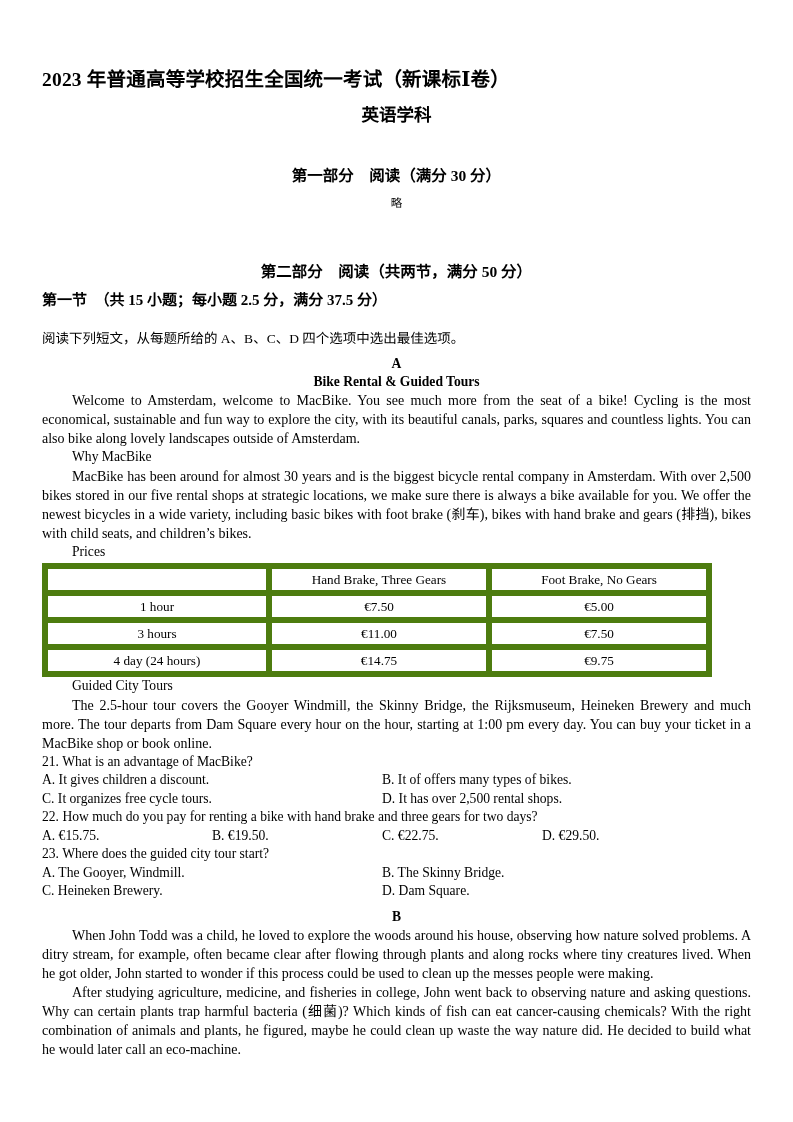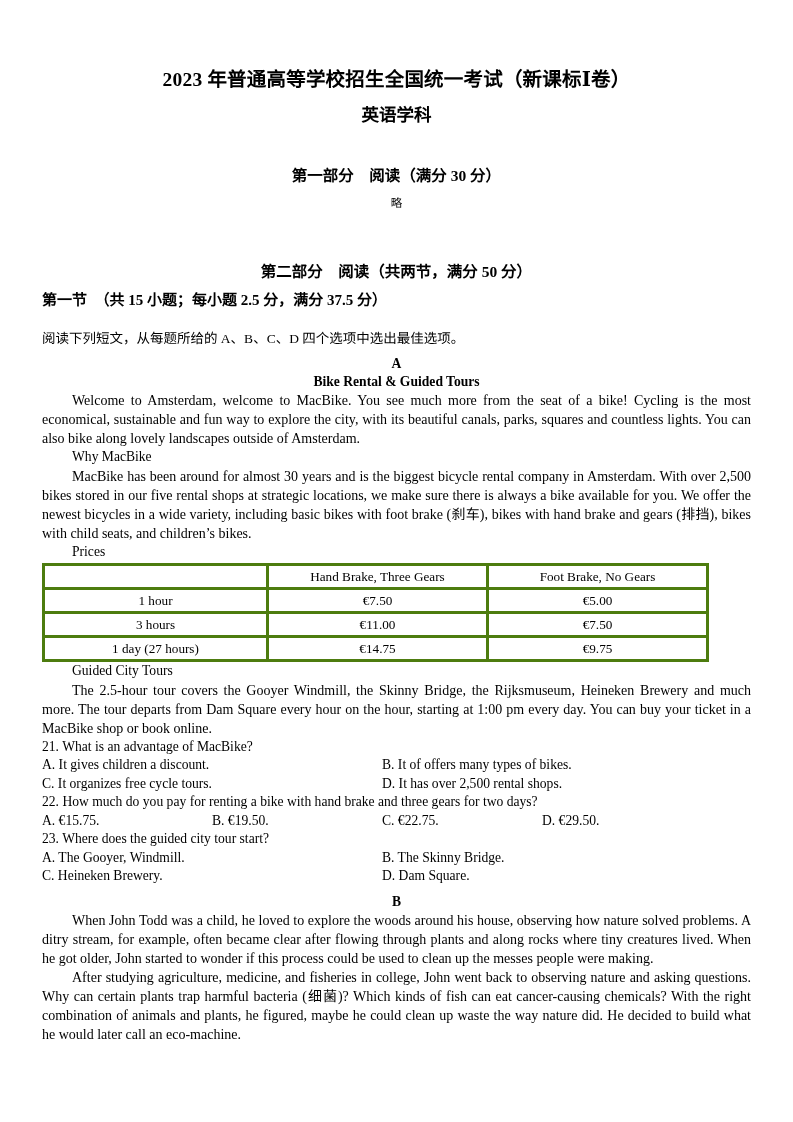--- a/index.html
+++ b/index.html
@@ -21,21 +21,20 @@
   }
   .content {
     position: absolute;
     left: 42px;
     top: 0;
     width: 709px;
   }
 
   
   .doc-title {
-    text-align: center;
     font-size: 19.5px;
     font-weight: bold;
     letter-spacing: 0.2px;
     margin-top: 67px;
     line-height: 1.35;
   }
   .doc-subtitle {
     text-align: center;
     font-size: 17.5px;
     font-weight: bold;
@@ -102,21 +101,21 @@
   }
 
   
   .price-table {
     border-collapse: collapse;
     width: 664px;
     margin: 2px 0 0 0;
     table-layout: fixed;
   }
   .price-table td {
-    border: 3px solid #4d7c0f;
+    border: 6px solid #4d7c0f;
     font-size: 13.2px;
     line-height: 1.32;
     text-align: center;
     padding: 1.5px 2px;
     height: 18px;
     vertical-align: middle;
   }
   .col-label { width: 224px; }
   .col-mid   { width: 220px; }
   .col-right { width: 220px; }
@@ -187,21 +186,21 @@
           <td>1 hour</td>
           <td>€7.50</td>
           <td>€5.00</td>
         </tr>
         <tr>
           <td>3 hours</td>
           <td>€11.00</td>
           <td>€7.50</td>
         </tr>
         <tr>
-          <td>1 day (27 hours)</td>
+          <td>4 day (24 hours)</td>
           <td>€14.75</td>
           <td>€9.75</td>
         </tr>
       </tbody>
     </table>
 
     <div class="sub-heading">Guided City Tours</div>
     <p class="body-text">The 2.5-hour tour covers the Gooyer Windmill, the Skinny Bridge, the Rijksmuseum, Heineken Brewery and much more. The tour departs from Dam Square every hour on the hour, starting at 1:00 pm every day. You can buy your ticket in a MacBike shop or book online.</p>
 
     <div class="question">21. What is an advantage of MacBike?</div>

